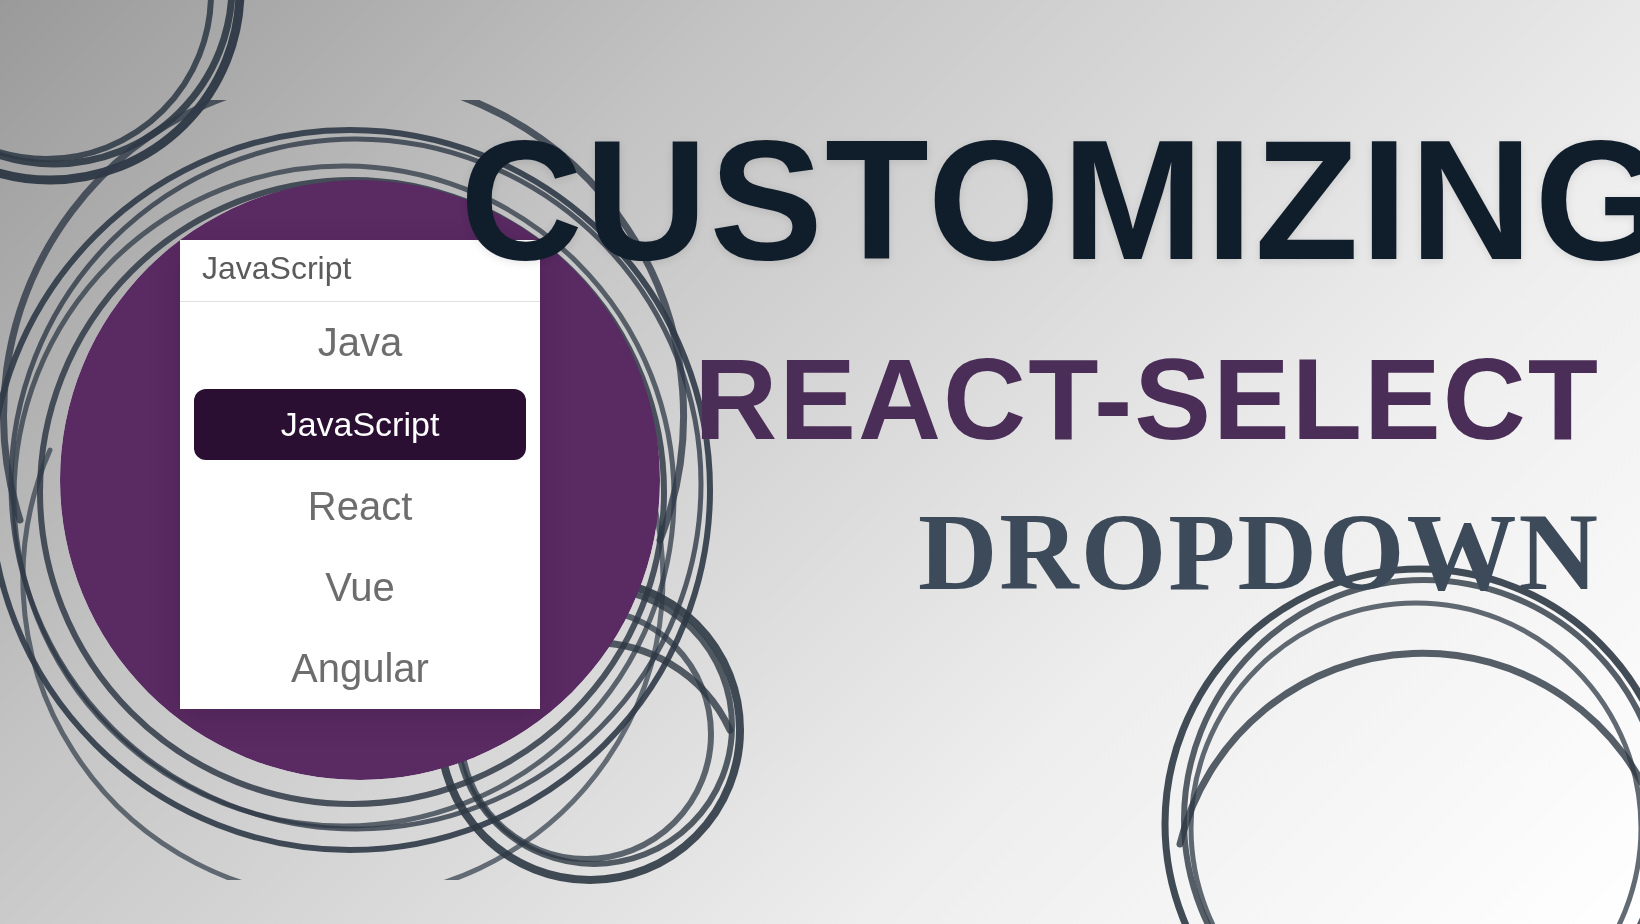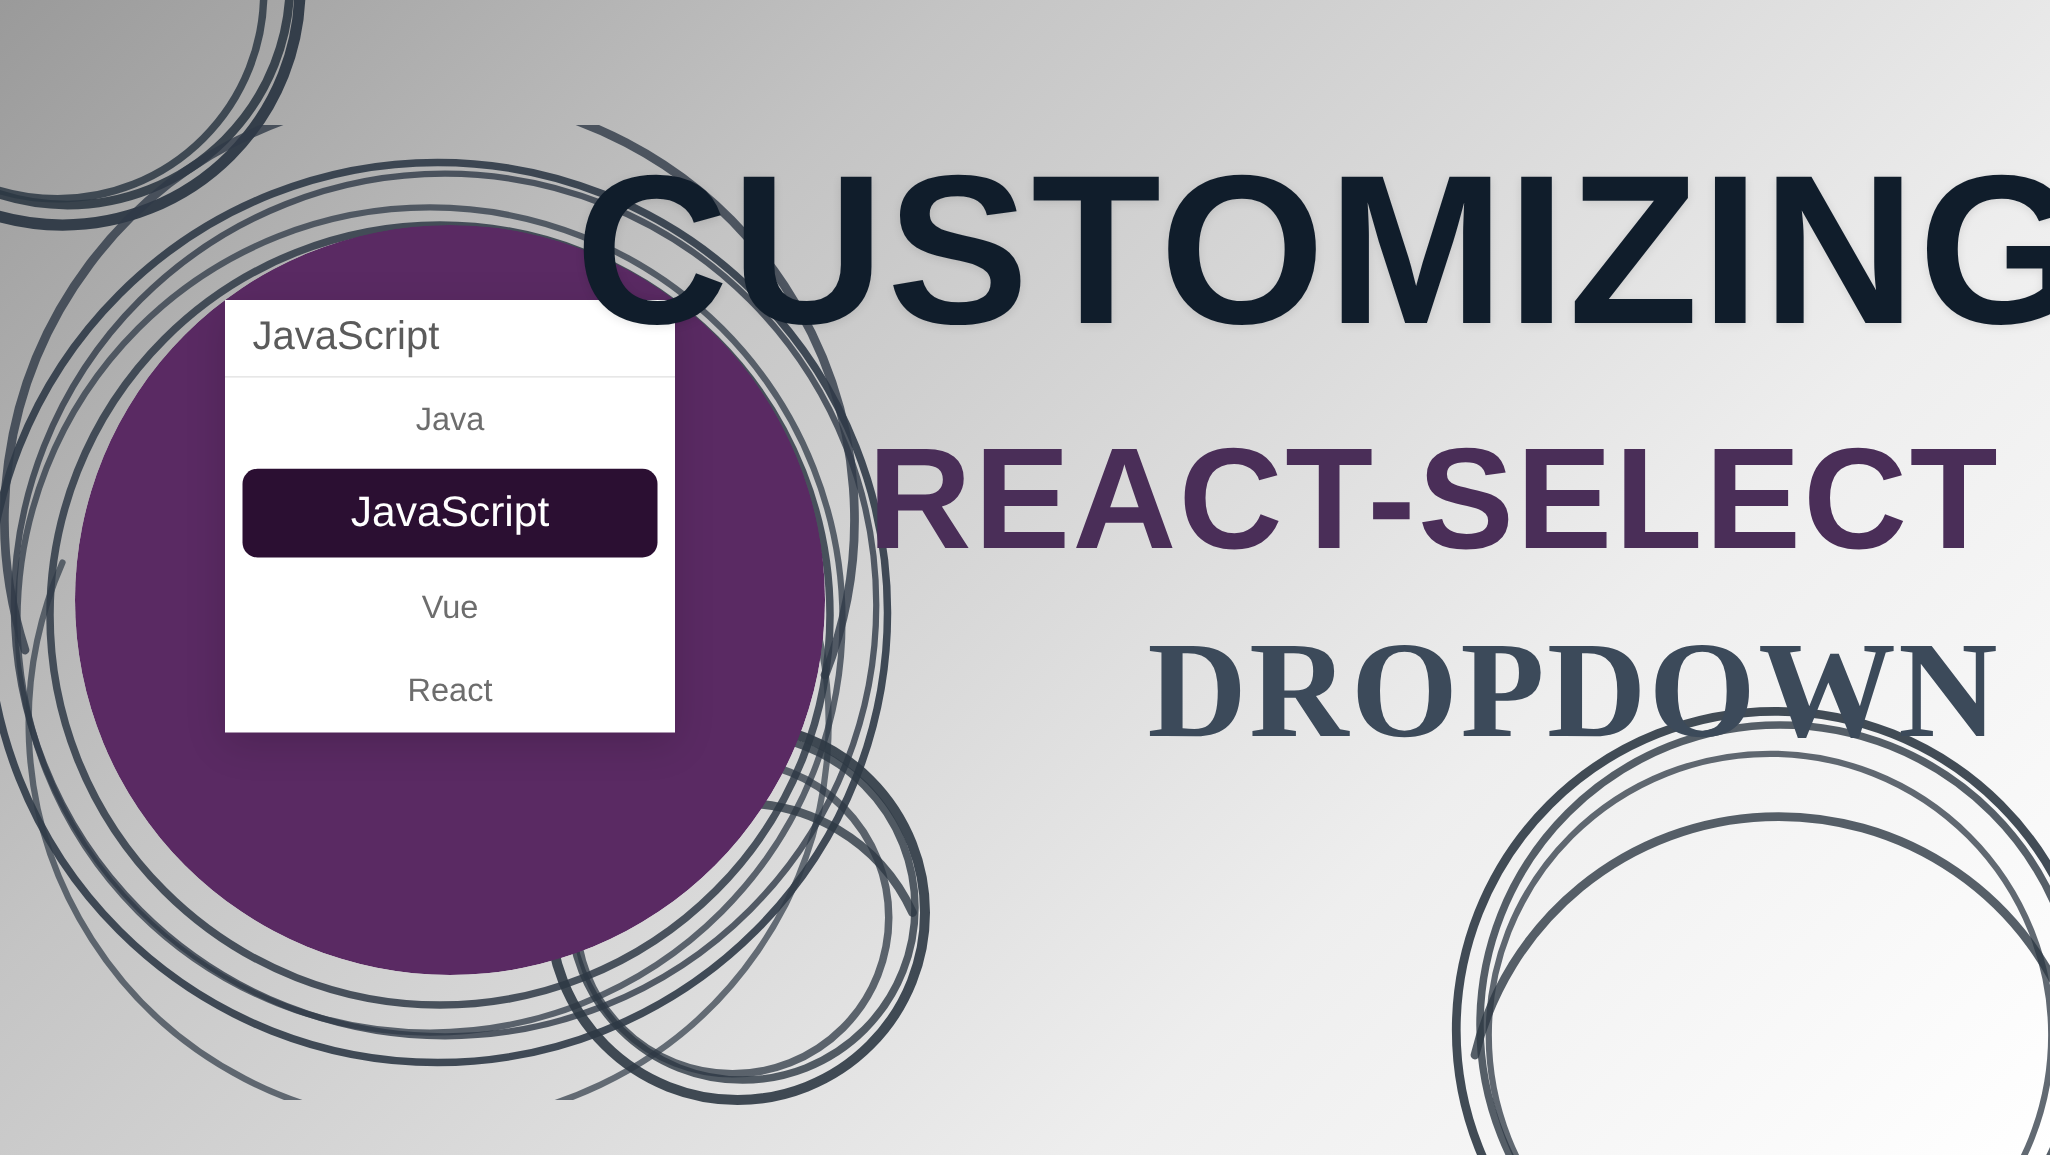--- a/index.html
+++ b/index.html
@@ -46,21 +46,21 @@
     box-shadow: 0 8px 30px rgba(0,0,0,0.15);
   }
   .dd-header {
     font-size: 32px;
     color: #5b5b5b;
     padding: 10px 22px 14px 22px;
     border-bottom: 1px solid #e0e0e0;
     text-align: left;
   }
   .dd-option {
-    font-size: 26px;
+    font-size: 40px;
     color: #6d6d6d;
     text-align: center;
     padding: 18px 0;
   }
   .dd-option.selected {
     background: #2b0f32;
     color: #ffffff;
     border-radius: 12px;
     margin: 6px 14px;
     padding: 16px 0;
@@ -163,22 +163,23 @@
     </svg>
   </div>
 
   <div class="lens">
     <div class="lens-inner"></div>
     <div class="dropdown">
       <div class="dd-header">JavaScript</div>
       <div>
         <div class="dd-option">Java</div>
         <div class="dd-option selected">JavaScript</div>
+        <div class="dd-option">React</div>
         <div class="dd-option">Vue</div>
-        <div class="dd-option">React</div>
+        <div class="dd-option">Angular</div>
       </div>
     </div>
   </div>
 
   <div class="headlines">
     <div class="line1">CUSTOMIZING</div>
     <div class="line2">REACT-SELECT</div>
     <div class="line3">DROPDOWN</div>
   </div>
 

